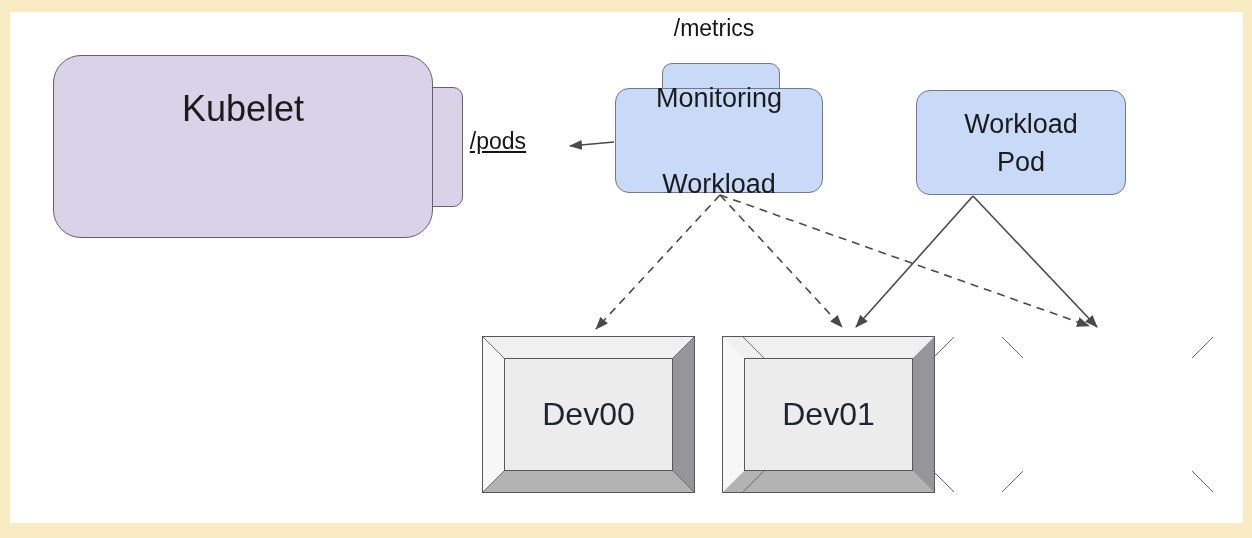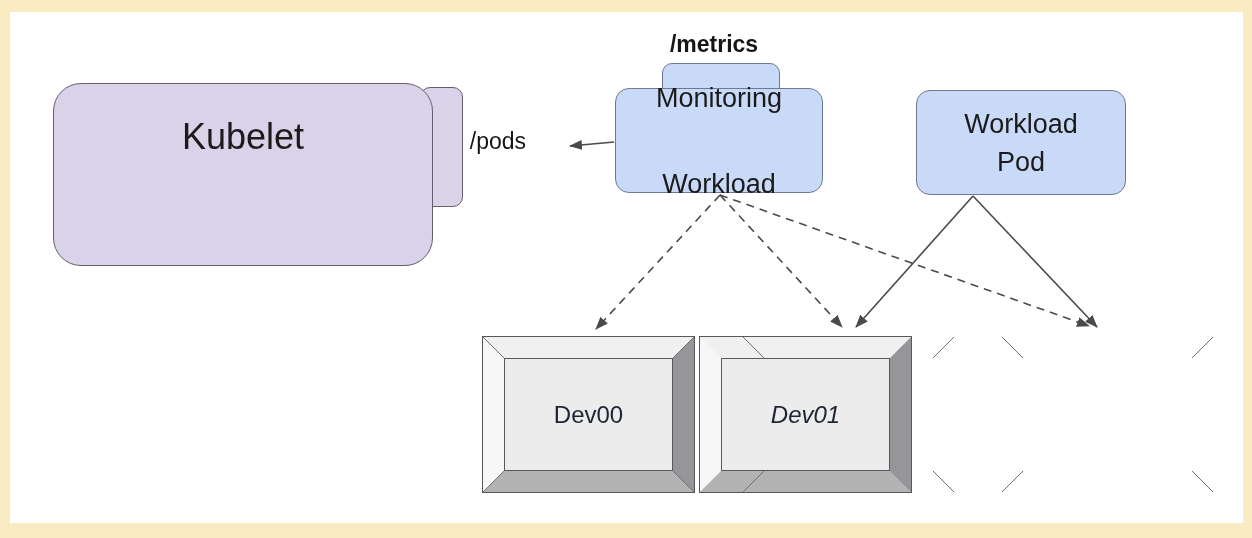--- a/index.html
+++ b/index.html
@@ -24,21 +24,20 @@
   
   .kubelet-main {
     left: 53px; top: 55px; width: 380px; height: 183px;
     background: #d9d2e8;
     border: 1.5px solid #63606c;
     border-radius: 28px;
     z-index: 2;
     text-align: center;
     padding-top: 32px;
     font-size: 36px;
-    margin-top: 28px;
   }
   .kubelet-port {
     left: 420px; top: 87px; width: 43px; height: 120px;
     background: #d9d2e8;
     border: 1.5px solid #63606c;
     border-radius: 10px;
     z-index: 1;
   }
 
   
@@ -66,22 +65,22 @@
   }
 
   
   .endpoint-label {
     position: absolute;
     font-size: 23px;
     color: #151515;
     text-align: center;
     z-index: 2;
   }
-  .metrics-label { left: 634px; top: 31px; width: 160px; font-weight: bold; }
-  .pods-label    { left: 438px; top: 128px; width: 120px; }
+  .metrics-label { left: 634px; top: 15px; width: 160px; }
+  .pods-label    { left: 438px; top: 128px; width: 120px; text-decoration: underline; }
 
   
   .dev-box {
     position: absolute;
     width: 211px; height: 155px;
     border-style: solid;
     border-width: 21px;
     border-top-color: #f0f0f0;
     border-left-color: #f7f7f7;
     border-right-color: #95959a;
@@ -89,25 +88,25 @@
     outline: 1px solid #58585c;
     z-index: 2;
   }
   .dev-face {
     width: 100%; height: 100%;
     background: #ececec;
     border: 1px solid #58585c;
     display: flex;
     align-items: center;
     justify-content: center;
-    font-size: 24px;
+    font-size: 32px;
     color: #1d2433;
   }
   .dev-0 { left: 483px; top: 337px; }
-  .dev-1 { left: 700px; top: 337px; font-style: italic; }
+  .dev-1 { left: 723px; top: 337px; }
   .dev-2 { left: 1002px; top: 337px; }
 
   .overlay {
     position: absolute;
     left: 0; top: 0;
     width: 1252px; height: 538px;
     z-index: 3;
     pointer-events: none;
   }
 </style>

